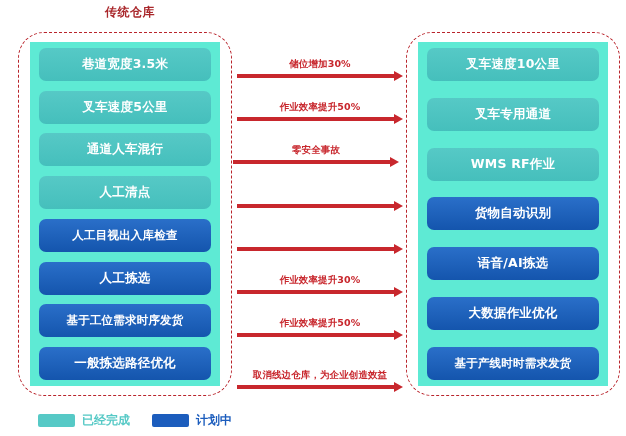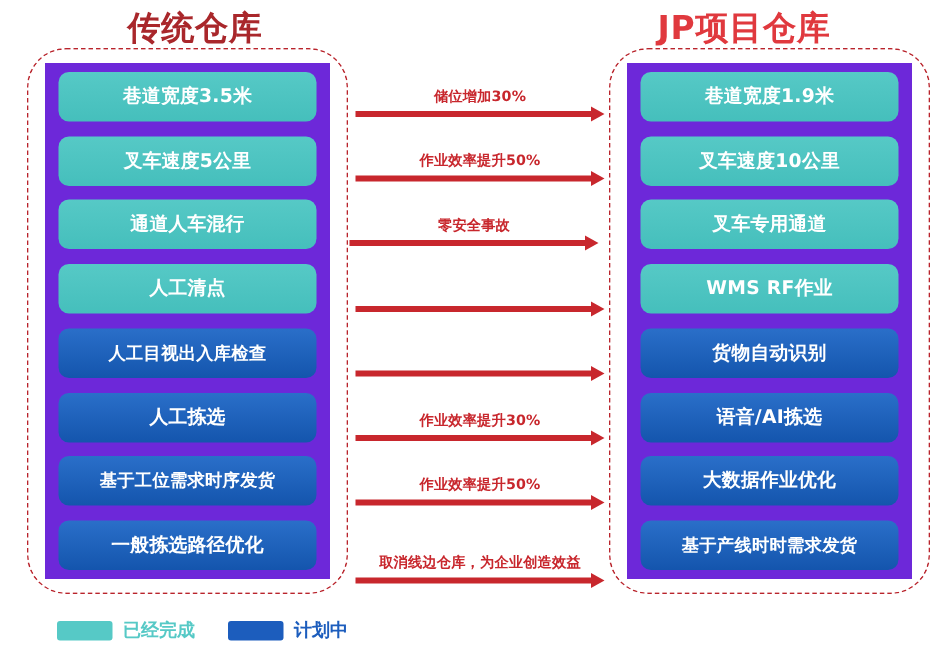--- a/index.html
+++ b/index.html
@@ -9,21 +9,21 @@
     font-family:"DejaVu Sans","Liberation Sans",sans-serif;
     overflow:hidden;
     position:relative;
   }
   #stage{position:relative;width:626px;height:436px;}
 
   
   .col-title{
     position:absolute;
     top:4px;
-    font-size:22px;
+    font-size:12px;
     font-weight:bold;
     letter-spacing:.5px;
     text-align:center;
     white-space:nowrap;
   }
   #title-left{ left:0; width:260px; color:#a9272b; }
   #title-right{ left:366px; width:260px; color:#e0393e; }
 
   
   .dashed-box{
@@ -37,21 +37,21 @@
   }
   #box-left{ left:18px; }
   #box-right{ left:406px; }
 
   
   .grey-panel{
     position:absolute;
     top:42px;
     width:190px;
     height:344px;
-    background:#6d28d9;
+    background:#5eead4;
     box-sizing:border-box;
     padding:4px 0;
   }
   #panel-left{ left:30px; }
   #panel-right{ left:418px; }
 
   .pill-list{
     position:absolute;
     top:0;left:0;right:0;bottom:0;
     display:flex;
@@ -139,41 +139,39 @@
   .legend-text.done{ color:#56c9c6; }
   .legend-text.planned{ color:#1c5dbd; }
 </style>
 </head>
 <body>
 
 <div id="stage">
 
   <div class="col-title" id="title-left">传统仓库</div>
 
-  <div class="col-title" id="title-right">JP项目仓库</div>
 
   <div class="dashed-box" id="box-left"></div>
   <div class="dashed-box" id="box-right"></div>
 
   <div class="grey-panel" id="panel-left">
     <div class="pill-list" id="list-left">
         <div class="pill done">巷道宽度3.5米</div>
         <div class="pill done">叉车速度5公里</div>
         <div class="pill done">通道人车混行</div>
         <div class="pill done">人工清点</div>
         <div class="pill planned small">人工目视出入库检查</div>
         <div class="pill planned">人工拣选</div>
         <div class="pill planned small">基于工位需求时序发货</div>
         <div class="pill planned">一般拣选路径优化</div>
       </div>
   </div>
 
   <div class="grey-panel" id="panel-right">
     <div class="pill-list" id="list-right">
-        <div class="pill done">巷道宽度1.9米</div>
         <div class="pill done">叉车速度10公里</div>
         <div class="pill done">叉车专用通道</div>
         <div class="pill done">WMS RF作业</div>
         <div class="pill planned">货物自动识别</div>
         <div class="pill planned">语音/AI拣选</div>
         <div class="pill planned">大数据作业优化</div>
         <div class="pill planned small">基于产线时时需求发货</div>
       </div>
   </div>
 

